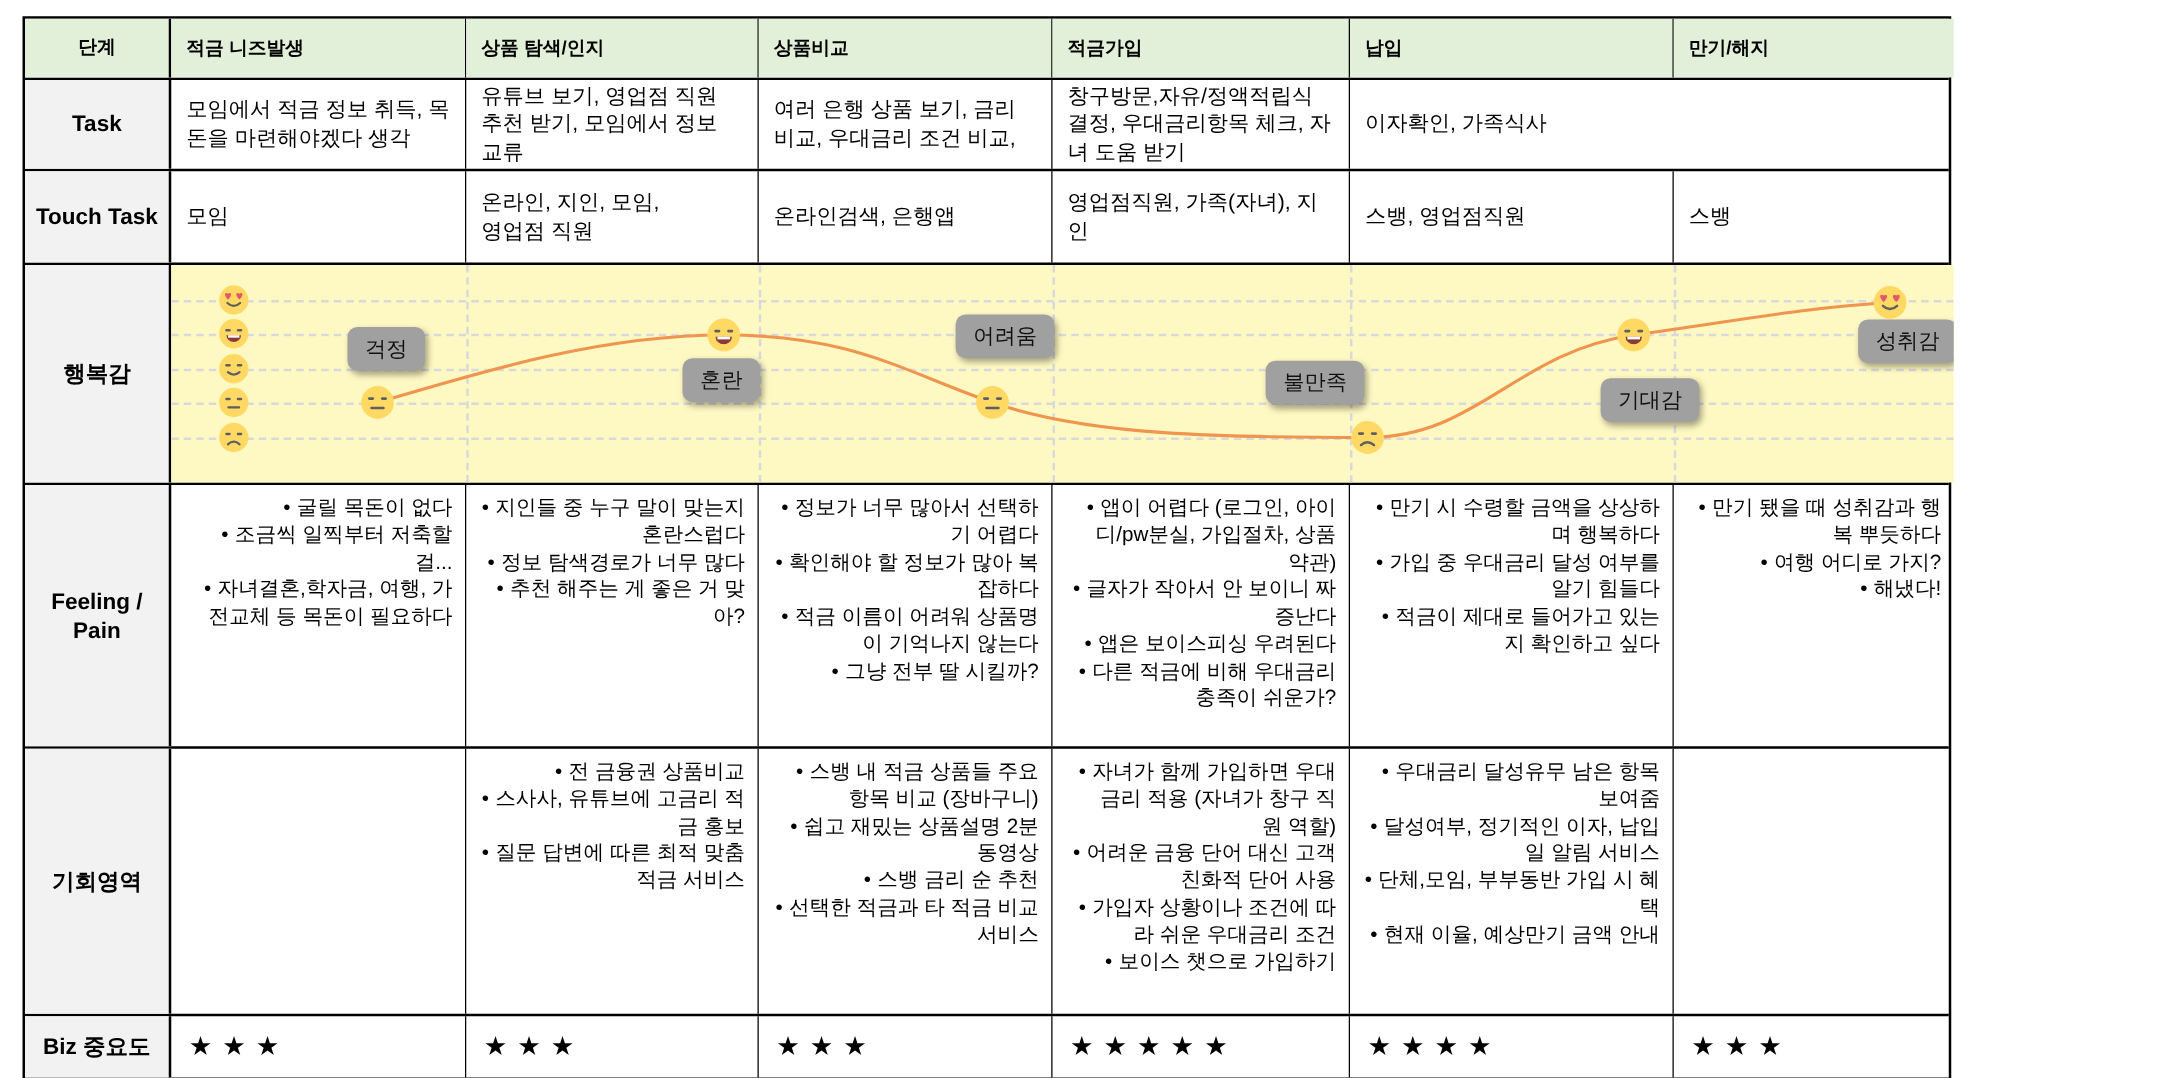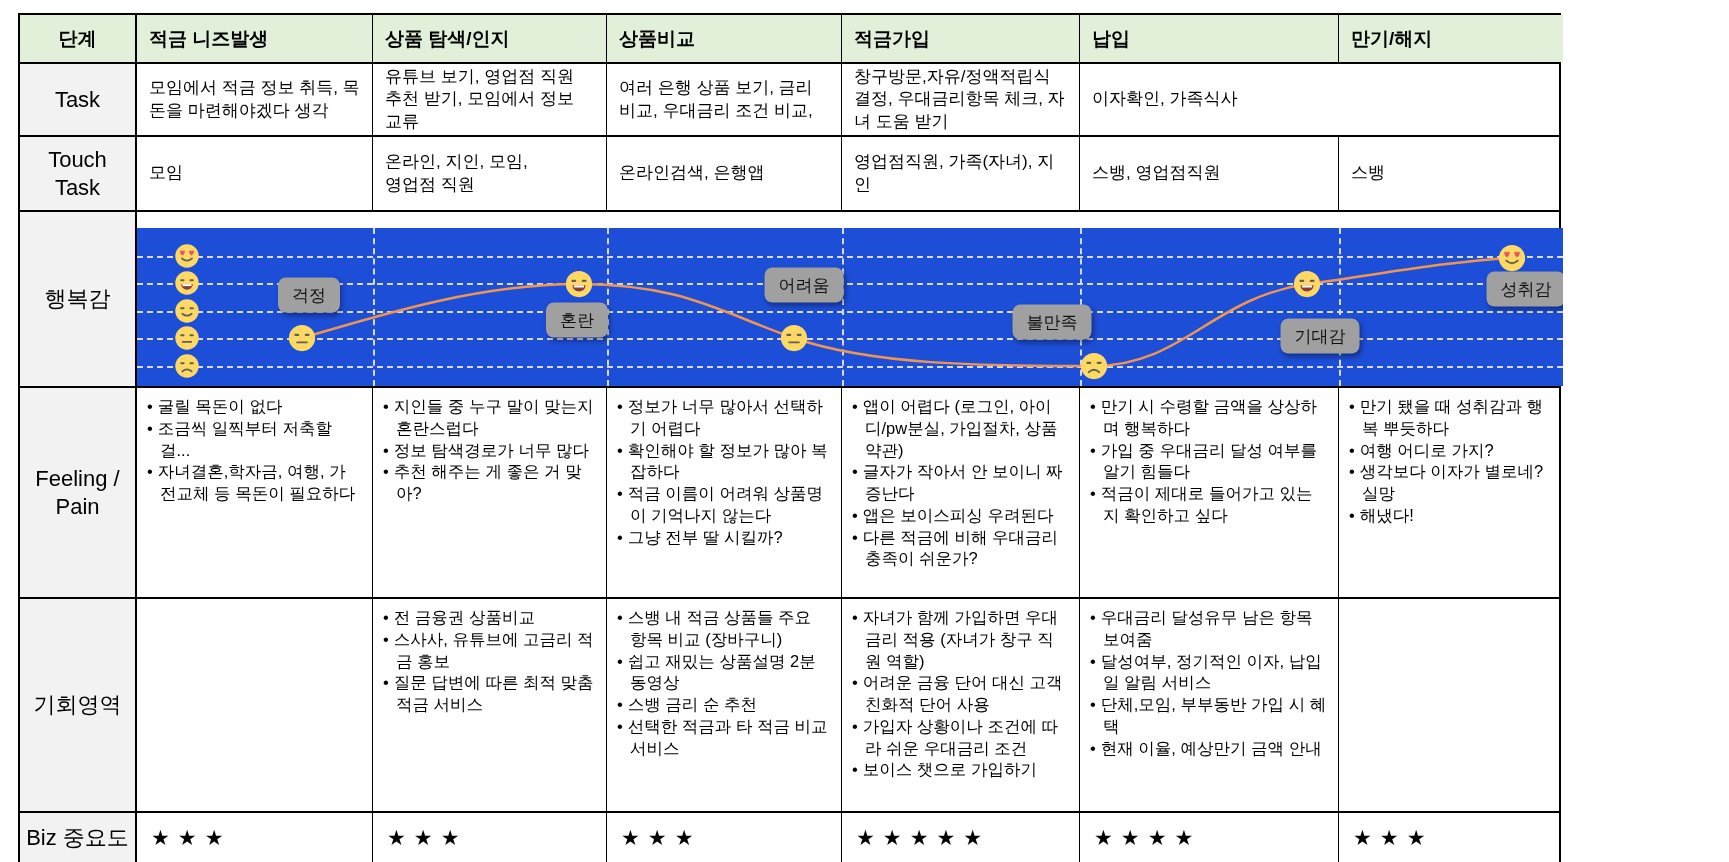--- a/index.html
+++ b/index.html
@@ -3,40 +3,40 @@
 <meta charset="utf-8">
 <style>
   * { margin:0; padding:0; box-sizing:border-box; }
   body { background:#fff; font-family:"Liberation Sans","DejaVu Sans",sans-serif; color:#000; }
   .jt { position:relative; margin:13px 0 0 18px; width:1543px; border:2px solid #000; background:#fff; }
   .row { display:flex; border-bottom:2px solid #000; }
   .row:last-child { border-bottom:none; }
   .cell { border-right:1.5px solid #000; overflow:hidden; }
   .cell:last-child { border-right:none; }
   .label-cell { width:117px; flex:0 0 117px; background:#f2f2f2; display:flex; align-items:center; justify-content:center;
-                text-align:center; font-weight:normal; font-size:22px; line-height:1.25; padding:0 6px; border-right:2px solid #000; }
+                text-align:center; font-weight:bold; font-size:18px; line-height:1.25; padding:0 6px; border-right:2px solid #000; }
   .w1{width:236px;flex:0 0 236px}.w2{width:234px;flex:0 0 234px}.w3{width:235px;flex:0 0 235px}
   .w4{width:238px;flex:0 0 238px}.w5{width:259px;flex:0 0 259px}.w6{width:224px;flex:0 0 224px}
   .r-header { height:49px; border-bottom:2.5px solid #000; }
-  .r-header .cell { background:#e2efd9; display:flex; align-items:center; font-weight:bold; font-size:19px; padding:0 12px; }
+  .r-header .cell { background:#e2efd9; display:flex; align-items:center; font-weight:bold; font-size:15px; padding:0 12px; }
   .r-header .label-cell { justify-content:center; padding:0; background:#e2efd9; }
   .r-task { height:73px; }
   .r-touch { height:75px; }
   .r-happy { height:176px; }
   .r-feel { height:211px; }
   .r-opp { height:214px; }
   .r-biz { height:49px; }
   .txt-cell { display:flex; align-items:center; font-size:17px; line-height:1.3; padding:8px 12px; white-space:pre-line; }
-  .list-cell { font-size:16.5px; line-height:1.32; padding:8px 10px 8px 10px; }
+  .list-cell { font-size:16.5px; line-height:1.32; padding:8px 10px 8px 10px;text-align:right; }
   .list-cell ul { list-style:none; }
   .list-cell li { padding-left:13px; text-indent:-13px; }
   .list-cell li::before { content:"•"; margin-right:5px; }
   .stars-cell { display:flex; align-items:center; font-size:21px; letter-spacing:8px; padding:0 14px; }
   
-  .chart-cell { position:relative; width:1426px; flex:0 0 1426px; background:#1d4ed8;margin-top:16px; }
+  .chart-cell { position:relative; width:1426px; flex:0 0 1426px; background:#fef9c3; }
   .hgrid { position:absolute; left:0; right:0; border-top:2px dashed #d9d9d9; }
   .vgrid { position:absolute; top:0; bottom:0; border-left:2px dashed #d9d9d9; }
   .curve { position:absolute; left:0; top:0; }
   .mood-label { position:absolute; transform:translate(-50%,-50%); background:#a0a0a0; color:#111;
                 padding:6px 14px; border-radius:8px; font-size:17px; white-space:nowrap;
                 box-shadow:2px 3px 5px rgba(0,0,0,.35); }
   .face { position:absolute; transform:translate(-50%,-50%); }
   .face svg { display:block; }
 </style>
 </head>
@@ -226,21 +226,20 @@
         <ul>
           <li>만기 시 수령할 금액을 상상하며 행복하다</li>
           <li>가입 중 우대금리 달성 여부를 알기 힘들다</li>
           <li>적금이 제대로 들어가고 있는지 확인하고 싶다</li>
         </ul>
       </div>
     <div class="cell w6 list-cell">
         <ul>
           <li>만기 됐을 때 성취감과 행복 뿌듯하다</li>
           <li>여행 어디로 가지?</li>
-          <li>생각보다 이자가 별로네? 실망</li>
           <li>해냈다!</li>
         </ul>
       </div>
   </div>
 
   <div class="row r-opp">
     <div class="cell label-cell">기회영역</div>
     <div class="cell w1 list-cell">
         <ul></ul>
       </div>

